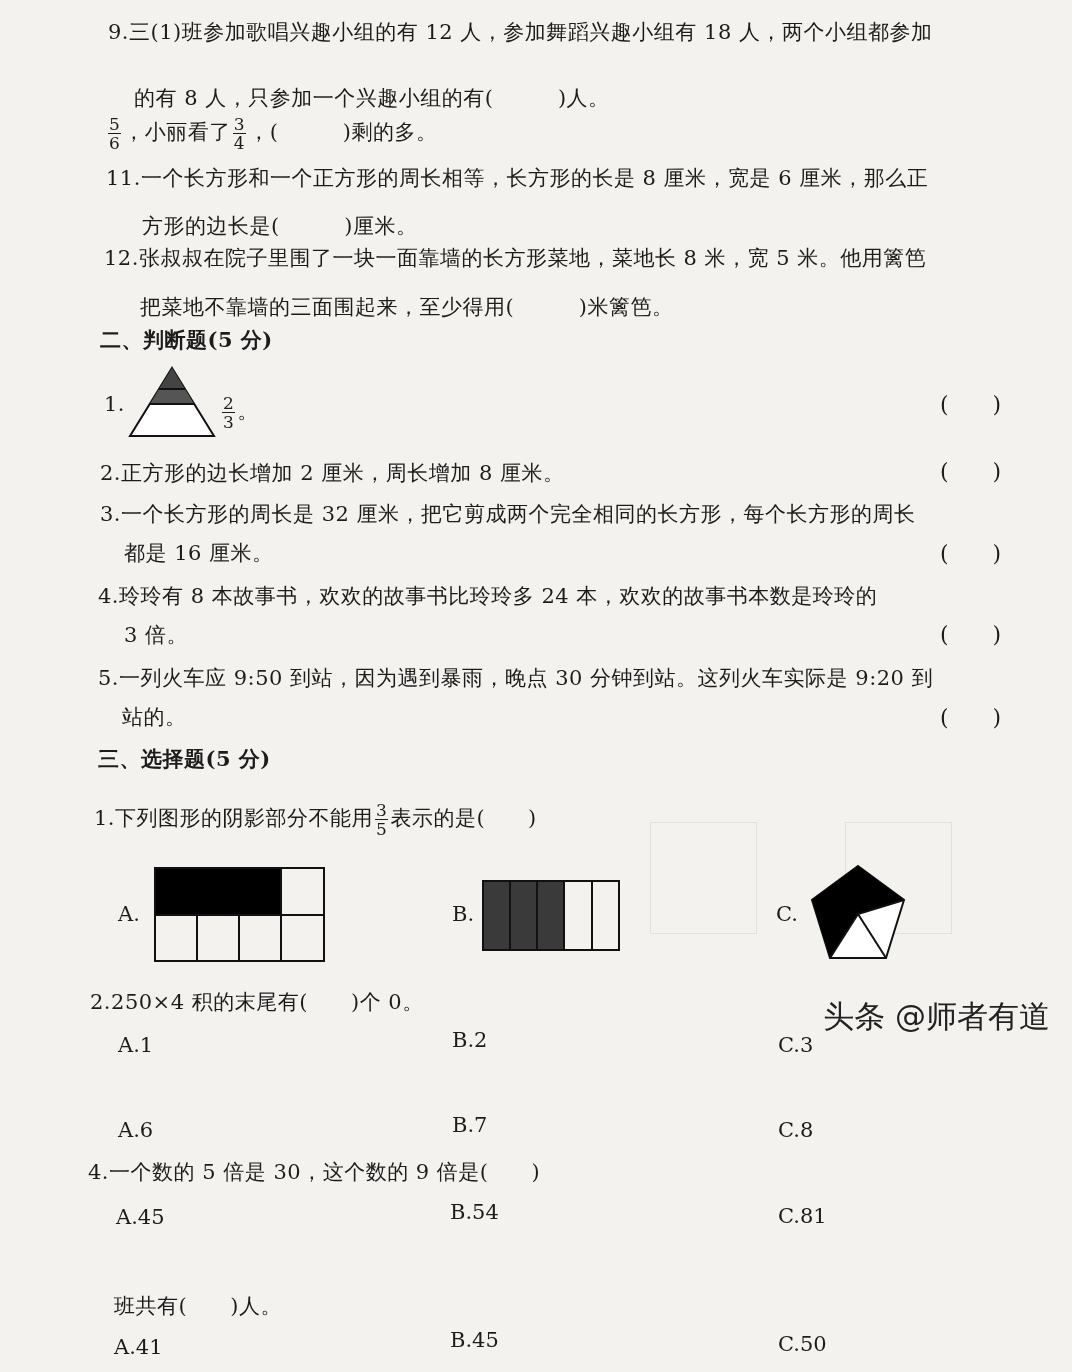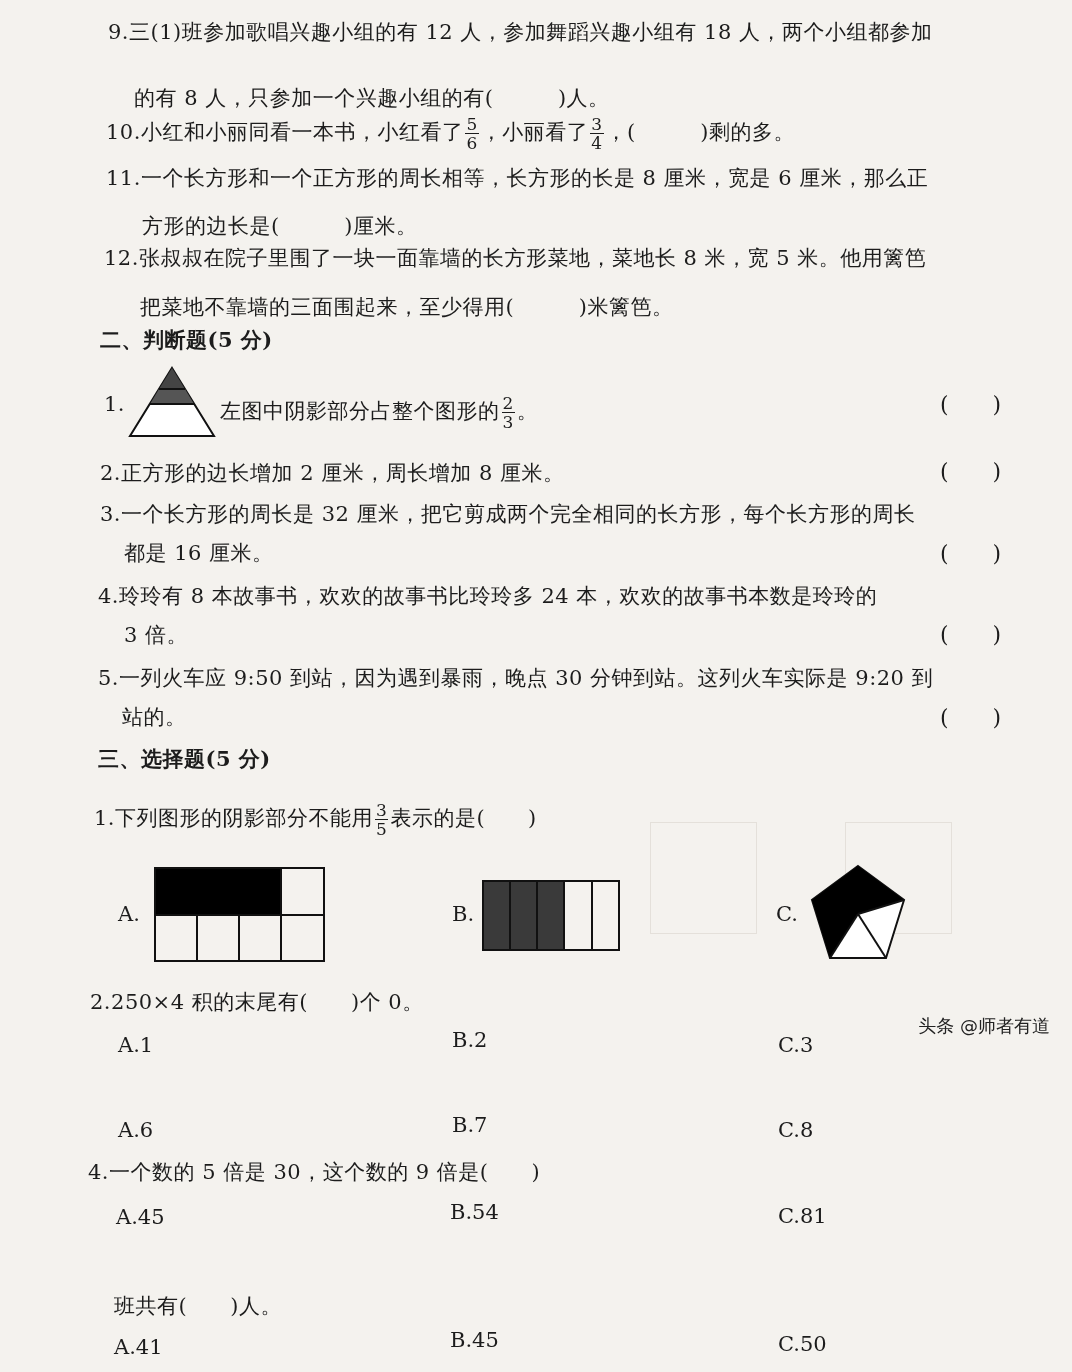--- a/index.html
+++ b/index.html
@@ -21,57 +21,57 @@
     font-size:17px; line-height:18px; margin:0 2px;
   }
   .frac span { display:block; }
   .frac .num { border-bottom:1.5px solid #1c1c1c; padding:0 1px; }
   .paren { position:absolute; font-size:22px; }
   .opt { position:absolute; font-size:21px; }
   .fig { position:absolute; }
   .watermark {
     position:absolute; right:22px; bottom:18px;
     font-family:"DejaVu Sans", "Liberation Sans", sans-serif;
-    font-size:18px; color:#222;text-align:center;
+    font-size:31px; color:#222;text-align:center;
   }
   .ghost { position:absolute; border:1px solid #e4e0da; }
 </style>
 </head>
 <body>
 
 <div class="page">
 
   <div class="ghost" style="left:650px;top:822px;width:105px;height:110px;"></div>
   <div class="ghost" style="left:845px;top:822px;width:105px;height:110px;"></div>
 
   <div class="line" style="left:108px;top:18px;">9.三(1)班参加歌唱兴趣小组的有 12 人，参加舞蹈兴趣小组有 18 人，两个小组都参加</div>
   <div class="line" style="left:134px;top:84px;">的有 8 人，只参加一个兴趣小组的有(　　　)人。</div>
 
   <div class="line" style="left:106px;top:115px;">
-    <span>10.小红和小丽同看一本书，小红看了</span><span class="frac"><span class="num">5</span><span>6</span></span><span>，小丽看了</span><span class="frac"><span class="num">3</span><span>4</span></span><span>，(　　　)剩的多。</span>
+    <span class="frac"><span class="num">5</span><span>6</span></span><span>，小丽看了</span><span class="frac"><span class="num">3</span><span>4</span></span><span>，(　　　)剩的多。</span>
   </div>
 
   <div class="line" style="left:106px;top:164px;">11.一个长方形和一个正方形的周长相等，长方形的长是 8 厘米，宽是 6 厘米，那么正</div>
   <div class="line" style="left:142px;top:212px;">方形的边长是(　　　)厘米。</div>
 
   <div class="line" style="left:104px;top:244px;">12.张叔叔在院子里围了一块一面靠墙的长方形菜地，菜地长 8 米，宽 5 米。他用篱笆</div>
   <div class="line" style="left:140px;top:293px;">把菜地不靠墙的三面围起来，至少得用(　　　)米篱笆。</div>
 
   <div class="line bold" style="left:100px;top:326px;">二、判断题(5 分)</div>
 
   <div class="line" style="left:104px;top:390px;">1.</div>
   <svg class="fig" style="left:128px;top:366px;" width="88" height="74" viewBox="0 0 88 74">
     <polygon points="44,2 86,70 2,70" fill="#fff" stroke="#111" stroke-width="2"></polygon>
     <polygon points="44,2 57,23 31,23" fill="#444"></polygon>
     <polygon points="31,23 57,23 66,38 22,38" fill="#555"></polygon>
     <line x1="31" y1="23" x2="57" y2="23" stroke="#111" stroke-width="2"></line>
     <line x1="22" y1="38" x2="66" y2="38" stroke="#111" stroke-width="2"></line>
   </svg>
   <div class="line" style="left:220px;top:394px;">
-    <span>左图中阴影部分占整个图形的</span><span class="frac"><span class="num">2</span><span>3</span></span><span>。</span>
+    <span class="frac"><span class="num">2</span><span>3</span></span><span>。</span>
   </div>
   <div class="paren" style="left:940px;top:390px;">(　　)</div>
 
   <div class="line" style="left:100px;top:459px;">2.正方形的边长增加 2 厘米，周长增加 8 厘米。</div>
   <div class="paren" style="left:940px;top:457px;">(　　)</div>
 
   <div class="line" style="left:100px;top:500px;">3.一个长方形的周长是 32 厘米，把它剪成两个完全相同的长方形，每个长方形的周长</div>
   <div class="line" style="left:124px;top:539px;">都是 16 厘米。</div>
   <div class="paren" style="left:940px;top:539px;">(　　)</div>
 

